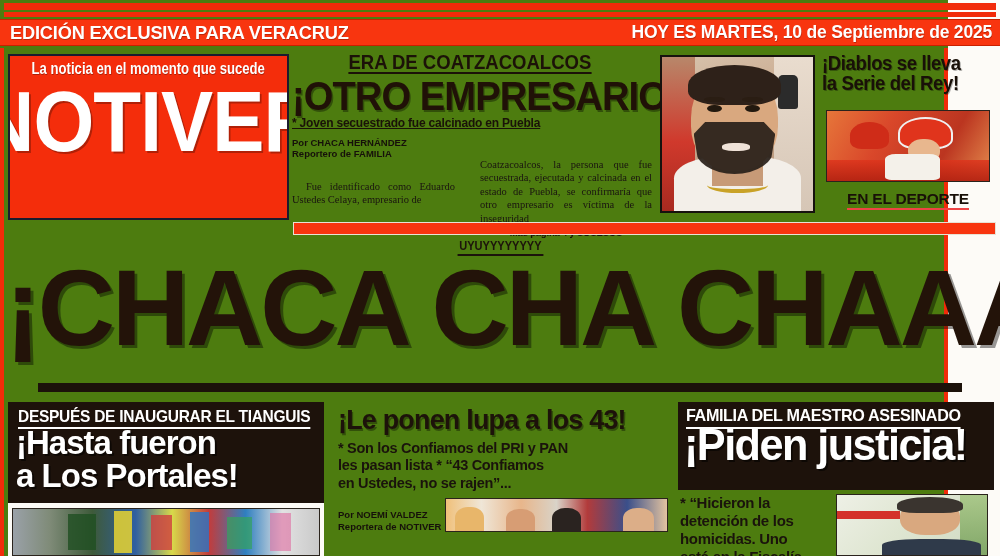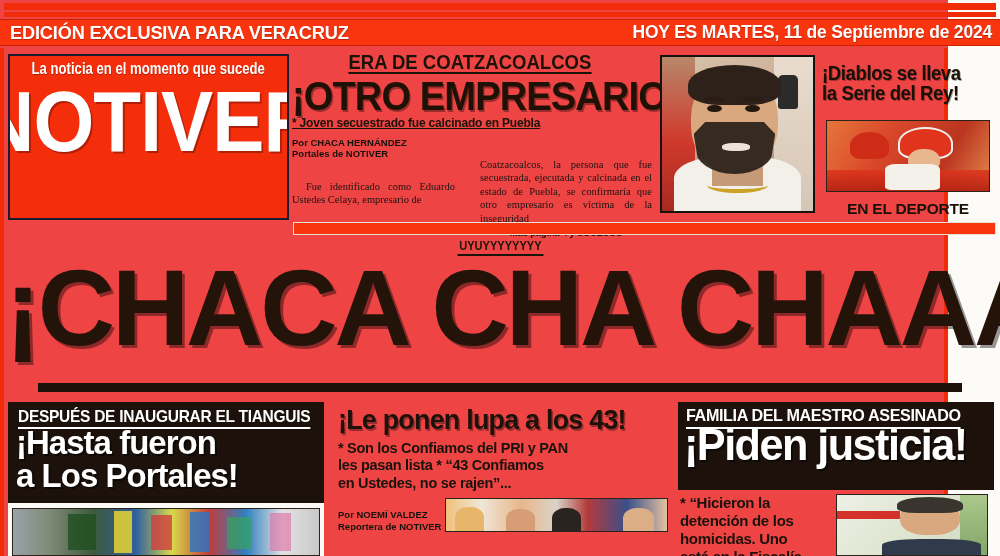--- a/index.html
+++ b/index.html
@@ -2,21 +2,21 @@
 <html><head>
 <meta charset="utf-8">
 <style>
   * { margin:0; padding:0; box-sizing:border-box; }
   html, body {
     width:1000px; height:556px;
     background:#fdfbf7;
     font-family:"Liberation Sans", sans-serif;
     overflow:hidden;
   }
-  .page { position:relative; width:948px; height:556px; background:#ef4444; }
+  .page { position:relative; width:948px; height:556px; background:#4d7c0f; }
 
   
   .top-strip-1 { position:absolute; left:4px; top:3px; width:992px; height:7px; background:#f22b09; }
   .top-strip-2 { position:absolute; left:4px; top:12px; width:992px; height:5px; background:#f22b09; }
   .top-banner {
     position:absolute; left:0px; top:19px; width:1000px; height:27px;
     background:#f8350f; border-top:1px solid #c92000; border-bottom:1px solid #c92000;
     display:flex; align-items:center; justify-content:space-between;
     padding:0 8px 0 10px;
   }
@@ -132,21 +132,21 @@
   .portrait .eyeL { position:absolute; left:30%; top:31%; width:10%; height:5%;
      background:#23190f; border-radius:50%; }
   .portrait .eyeR { position:absolute; left:55%; top:31%; width:10%; height:5%;
      background:#23190f; border-radius:50%; }
   .portrait .browL { position:absolute; left:28%; top:26%; width:14%; height:3.5%;
      background:#2a1d13; border-radius:40%; }
   .portrait .browR { position:absolute; left:53%; top:26%; width:14%; height:3.5%;
      background:#2a1d13; border-radius:40%; }
 
   
-  .sports { position:absolute; left:822px; top:64px; width:172px; height:166px; }
+  .sports { position:absolute; left:822px; top:54px; width:172px; height:166px; }
   .sports-hl {
     font-size:19.5px; font-weight:bold; color:#191008; line-height:1.0;
     font-family:"Liberation Sans Narrow","Liberation Sans",sans-serif;
     transform:scaleX(0.95); transform-origin:left center; letter-spacing:-0.4px;
     text-shadow:1px 1px 0 rgba(0,0,0,0.3);
   }
   .sports-photo {
     position:absolute; left:4px; top:56px; width:164px; height:72px;
     border:1px solid #2a231c; overflow:hidden;
     background:linear-gradient(120deg,#e6763a 0%,#d9472a 35%,#bb3520 70%,#e58c4e 100%);
@@ -158,21 +158,21 @@
   .sports-photo .face2 { position:absolute; left:50%; top:40%; width:20%; height:34%;
      background:#e8b78e; border-radius:46%; }
   .sports-photo .glove { position:absolute; left:36%; bottom:2%; width:34%; height:36%;
      background:#f4f1ea; border-radius:20% 20% 12% 12%; }
   .sports-photo .jersey { position:absolute; left:0; bottom:0; width:100%; height:30%;
      background:linear-gradient(180deg,rgba(222,52,28,0.85),rgba(180,35,18,0.95)); }
   .deporte {
     position:absolute; left:0; top:136px; width:172px; text-align:center;
     font-size:15.5px; font-weight:bold; color:#191008; letter-spacing:-0.2px;
   }
-  .deporte span { border-bottom:2px solid #000000; padding-bottom:12px; }
+  .deporte span { border-bottom:2px solid #ef4444; padding-bottom:1px; }
 
   
   .uyuy {
     position:absolute; left:0; top:238px; width:1000px; text-align:center;
     font-size:13px; font-weight:bold; color:#1c130b;
     font-family:"Liberation Sans Narrow","Liberation Sans",sans-serif;
     letter-spacing:0px;
   }
   .uyuy span { border-bottom:2px solid #1c130b; padding:0 2px 1px 2px; transform:scaleX(0.85); display:inline-block;}
   .mega {
@@ -279,39 +279,39 @@
 </head>
 <body>
 
 <div class="page">
 
   <div class="top-strip-1"></div>
   <div class="top-strip-2"></div>
 
   <div class="top-banner">
     <div class="edicion">EDICIÓN EXCLUSIVA PARA VERACRUZ</div>
-    <div class="fecha">HOY ES MARTES, 11 de Septiembre de 2024</div>
+    <div class="fecha">HOY ES MARTES, 10 de Septiembre de 2025</div>
   </div>
 
   <div class="edge-left"></div>
   <div class="edge-right"></div>
 
   <div class="masthead">
     <div class="mast-tag">La noticia en el momento que sucede</div>
     <div class="mast-name">NOTIVER</div>
   </div>
 
   <div class="center-story">
     <div class="kicker-era">ERA DE COATZACOALCOS</div>
     <div class="hl-otro">¡OTRO EMPRESARIO!</div>
     <div class="sub-joven">* Joven secuestrado fue calcinado en Puebla</div>
     <div class="byline-row">
       <div class="byline">
         <div>Por CHACA HERNÁNDEZ</div>
-        <div>Portales de NOTIVER</div>
+        <div>Reportero de FAMILIA</div>
       </div>
     </div>
     <div class="body-cols">
       <div class="bodycol first">Fue identificado como Eduardo Ustedes Celaya, empresario de</div>
       <div style="width:172px;margin-left:17px;">
         <div class="bodycol">Coatzacoalcos, la persona que fue secuestrada, ejecutada y calcinada en el estado de Puebla, se confirmaría que otro empresario es víctima de la inseguridad</div>
         <div class="mas-pagina">Más página 4 y SUCESOS</div>
       </div>
     </div>
   </div>

